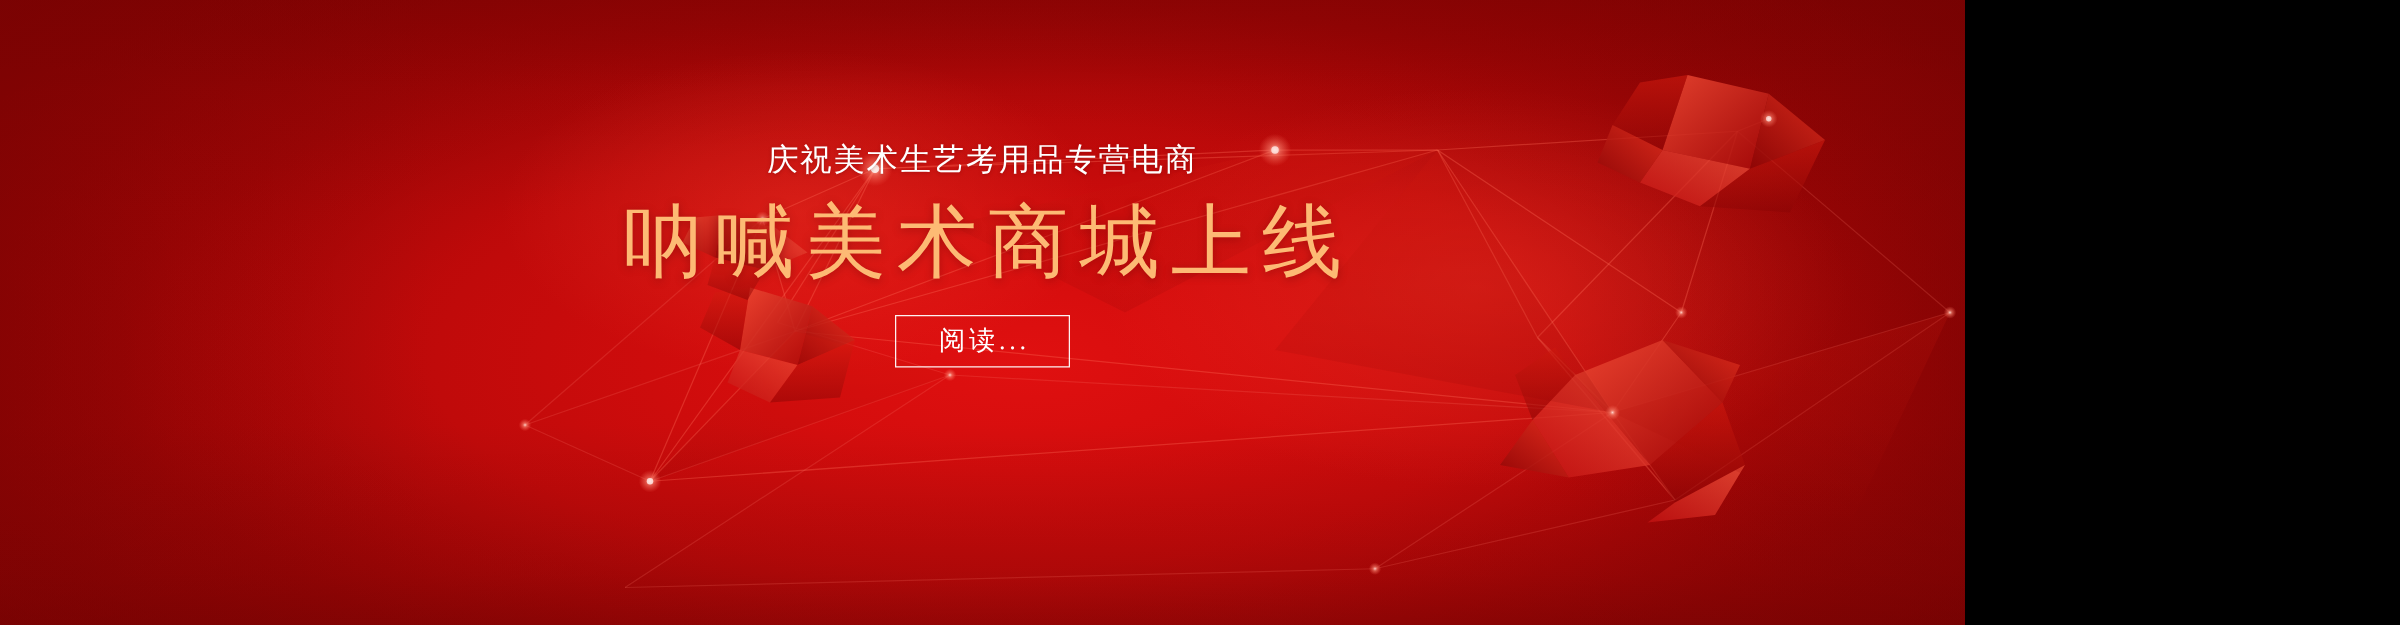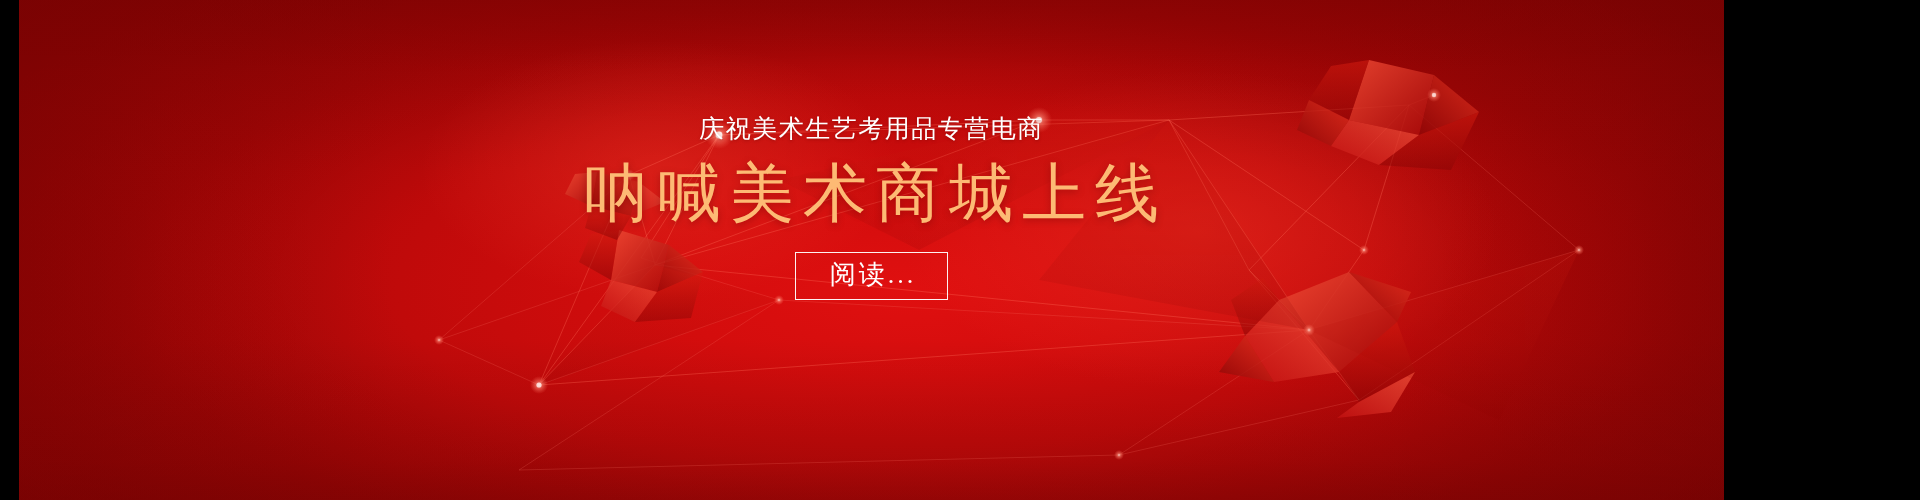--- a/index.html
+++ b/index.html
@@ -7,25 +7,24 @@
     margin: 0;
     padding: 0;
     background: #000;
   }
   body {
     font-family: "Liberation Sans", "DejaVu Sans", sans-serif;
   }
 
   #banner {
     position: relative;
-    width: 1705px;
+    width: 1572px;
     height: 500px;
     overflow: hidden;
     background: #b00808;
-    margin-left: 19px;
   }
 
   
   .bg-base {
     position: absolute;
     inset: 0;
     background:
       radial-gradient(ellipse 62% 78% at 52% 58%,
         #e01010 0%,
         #d40d0d 22%,
@@ -115,21 +114,21 @@
   }
   .cta-button {
     display: inline-block;
     box-sizing: border-box;
     min-width: 112px;
     padding: 7px 31px 9px;
     border: 1px solid rgba(255,255,255,0.95);
     background: transparent;
     color: #ffffff;
     font-family: "Liberation Serif", "DejaVu Serif", serif;
-    font-size: 26px;
+    font-size: 21px;
     line-height: 1.15;
     letter-spacing: 3px;
     text-indent: 3px;
     text-align: center;
     white-space: nowrap;
     cursor: pointer;
     text-decoration: none;
   }
 </style>
 </head>

